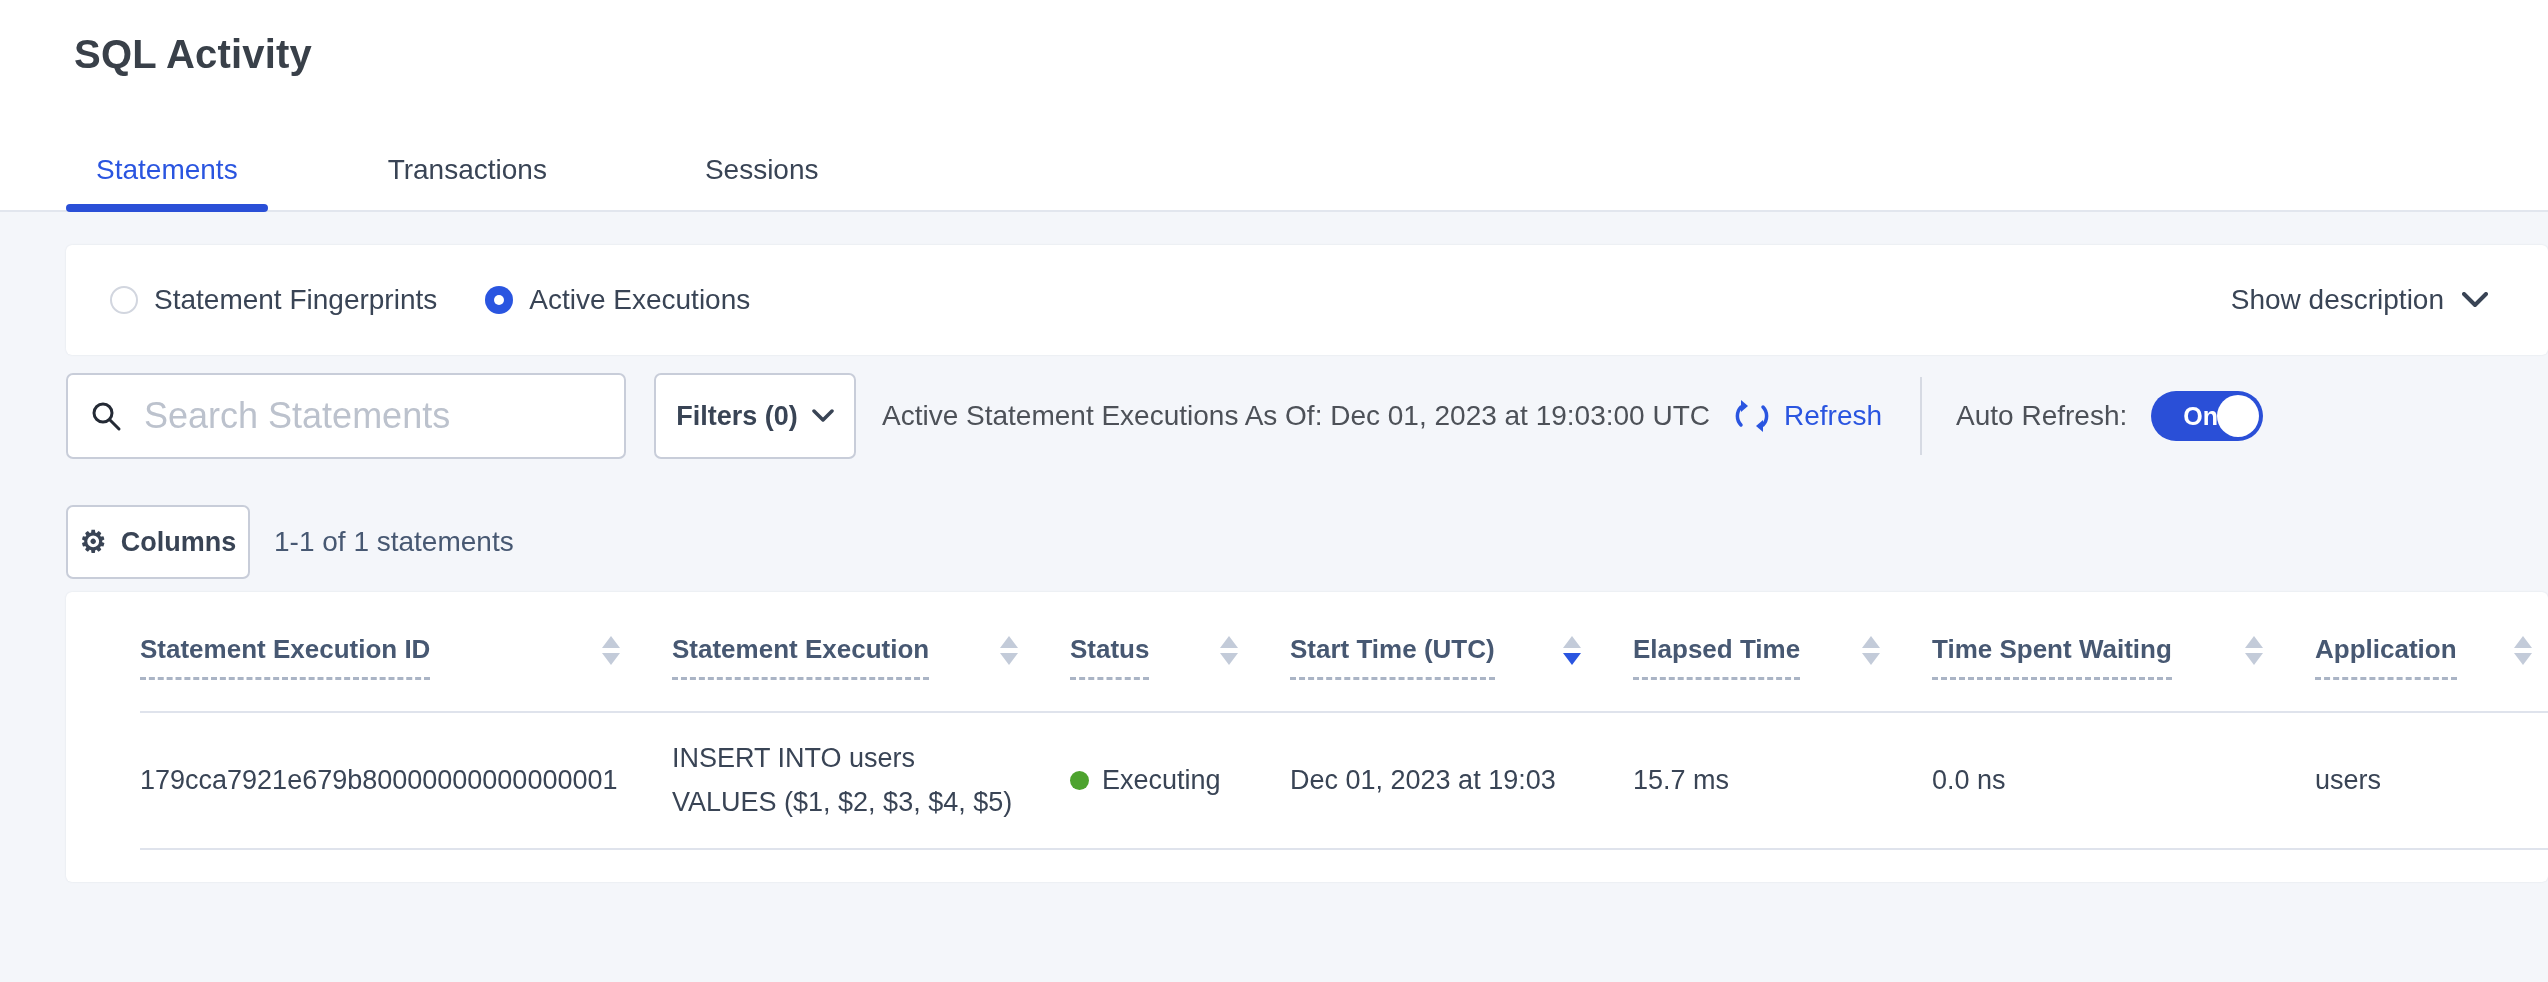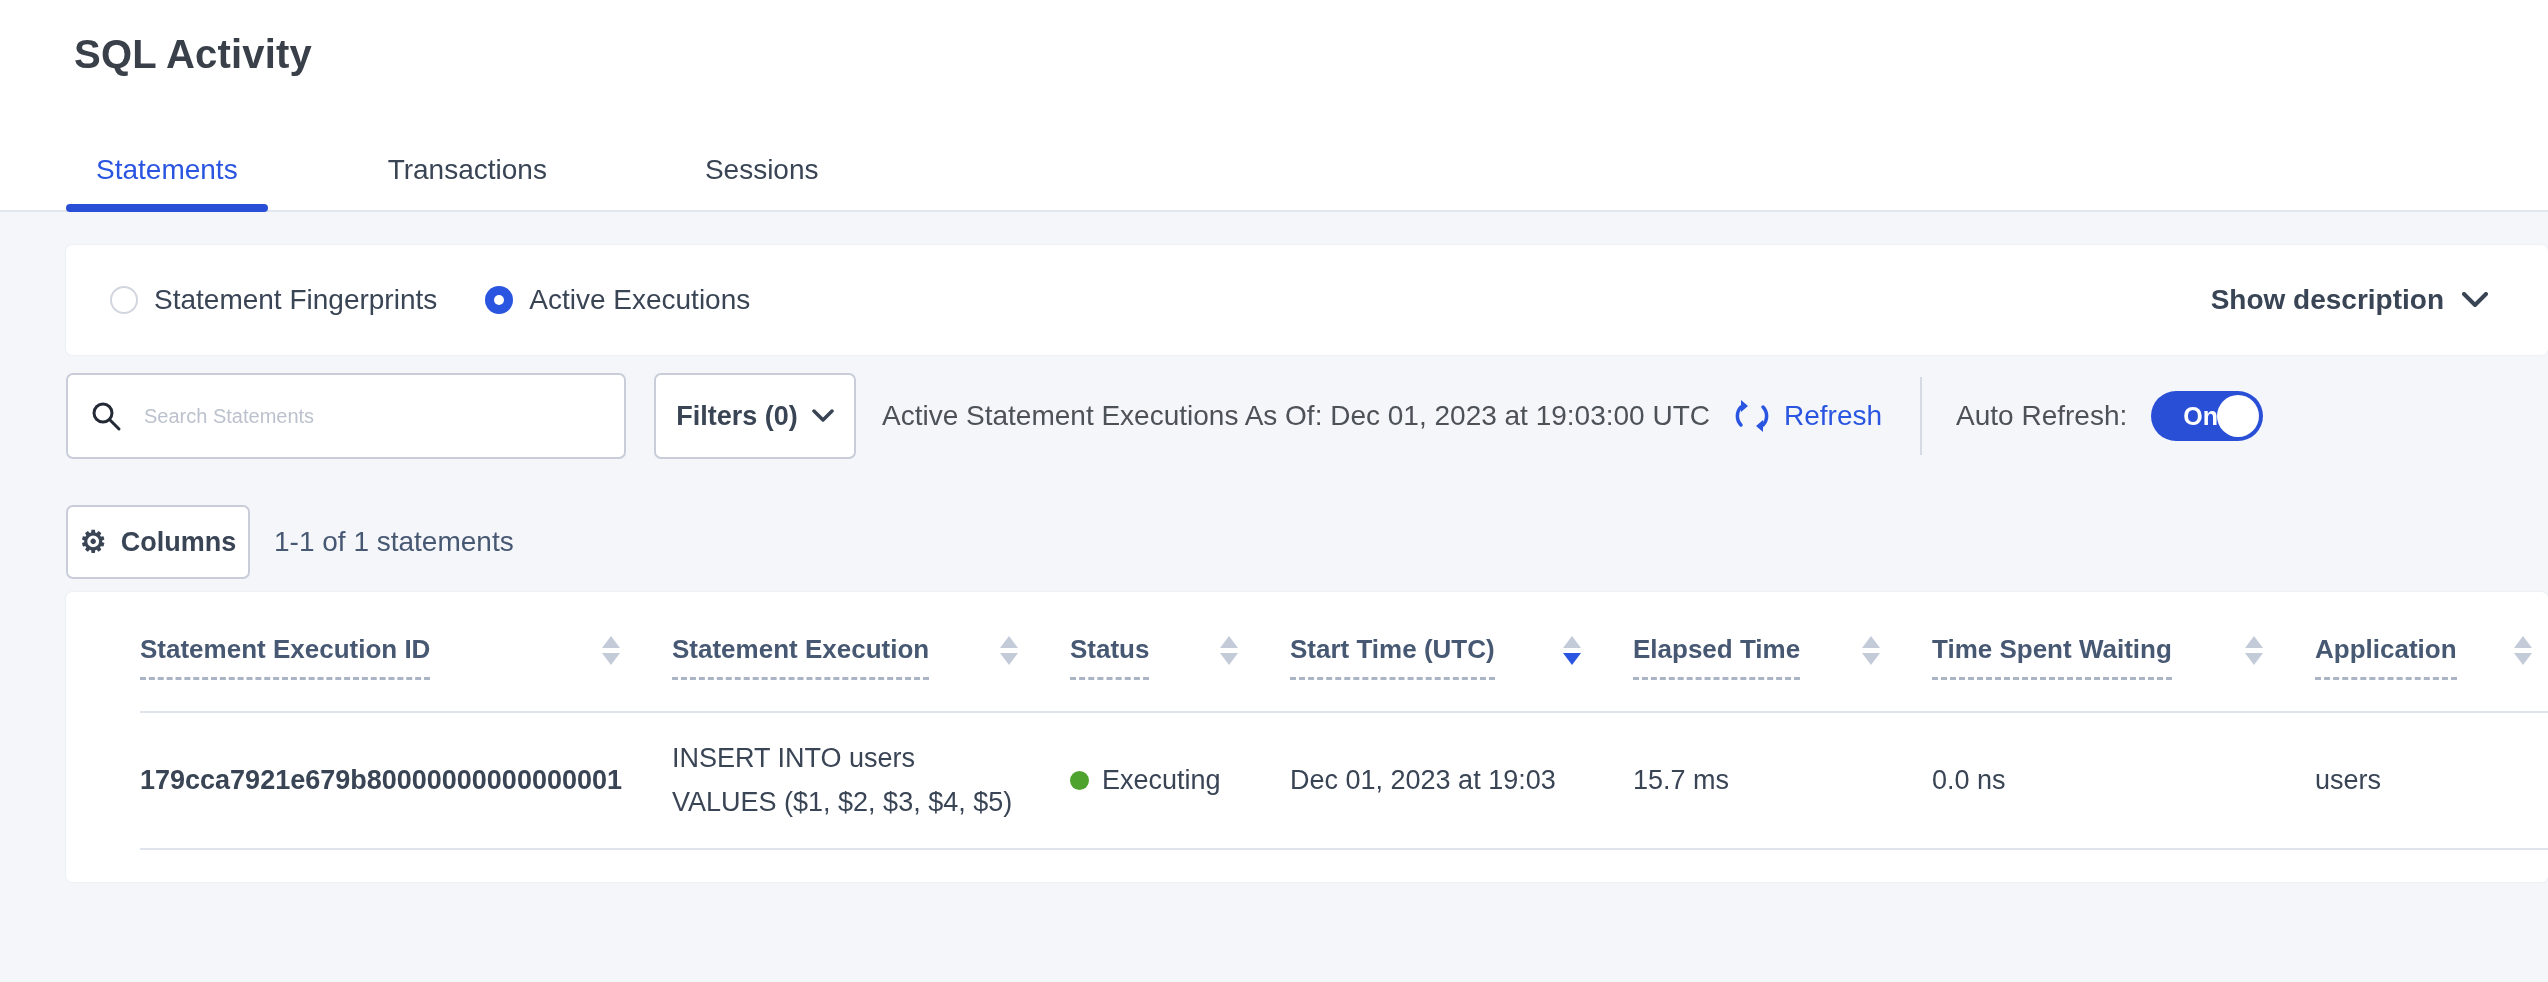--- a/index.html
+++ b/index.html
@@ -46,33 +46,33 @@
   .radio-option.selected .radio-circle {
     border:none; background:#2a55e0; position:relative;
   }
   .radio-option.selected .radio-circle::after {
     content:""; position:absolute; left:9px; top:9px; width:10px; height:10px;
     border-radius:50%; background:#ffffff;
   }
   .radio-label { font-size:28px; color:#394455; }
   .show-desc {
     margin-left:auto; display:flex; align-items:center; cursor:pointer;
-    font-size:28px; font-weight:700; color:#394455;
+    font-size:28px; font-weight:400; color:#394455;
   }
   .show-desc svg { margin-left:18px; }
   
   .toolbar { position:absolute; left:66px; right:0; top:373px; height:86px; display:flex; align-items:center; }
   .search-box {
     width:560px; height:86px; background:#fff; border:2px solid #c8cdd9;
     border-radius:7px; display:flex; align-items:center; padding:0 22px;
   }
   .search-box svg { flex:0 0 auto; }
   .search-input {
     border:none; outline:none; flex:1; margin-left:22px;
-    font-size:20px; font-family:"Liberation Sans", sans-serif; color:#394455; background:transparent;
+    font-size:36px; font-family:"Liberation Sans", sans-serif; color:#394455; background:transparent;
   }
   .search-input::placeholder { color:#bcc2cd; }
   .btn {
     background:#fff; border:2px solid #c8cdd9; border-radius:7px;
     display:flex; align-items:center; justify-content:center; cursor:pointer;
     font-family:"Liberation Sans", sans-serif;
   }
   .filters-btn { width:202px; height:86px; margin-left:28px; font-size:27px; font-weight:700; color:#394455; }
   .filters-btn svg { margin-left:14px; }
   .asof-text { margin-left:26px; font-size:28px; color:#4d5158; white-space:nowrap; }
@@ -110,21 +110,21 @@
   .tri-down { width:0; height:0; border-left:9px solid transparent; border-right:9px solid transparent; border-top:12px solid #c3cbd9; margin-top:5px; }
   .tri-down.active { border-top-color:#2a55e0; }
   .trow { display:flex; align-items:center; height:137px; border-bottom:2px solid #dfe3ec; }
   .td { font-size:27px; color:#394455; padding-right:52px; }
   .c1 { width:532px; } .c2 { width:398px; } .c3 { width:220px; }
   .c4 { width:343px; } .c5 { width:299px; } .c6 { width:383px; }
   .c7 { flex:1; padding-right:16px; }
   .stmt-text { max-width:350px; line-height:1.6; }
   .status-cell { display:flex; align-items:center; }
   .status-dot { width:19px; height:19px; border-radius:50%; margin-right:13px; flex:0 0 auto; }
-  .id-link { cursor:pointer;font-weight:bold; }
+  .id-link { cursor:pointer; }
 </style>
 </head>
 <body>
 
 <div class="page-header">
   <div class="page-title">SQL Activity</div>
   <div class="tabs">
     <div class="tab active">Statements</div>
     <div class="tab t2">Transactions</div>
     <div class="tab t3">Sessions</div>

